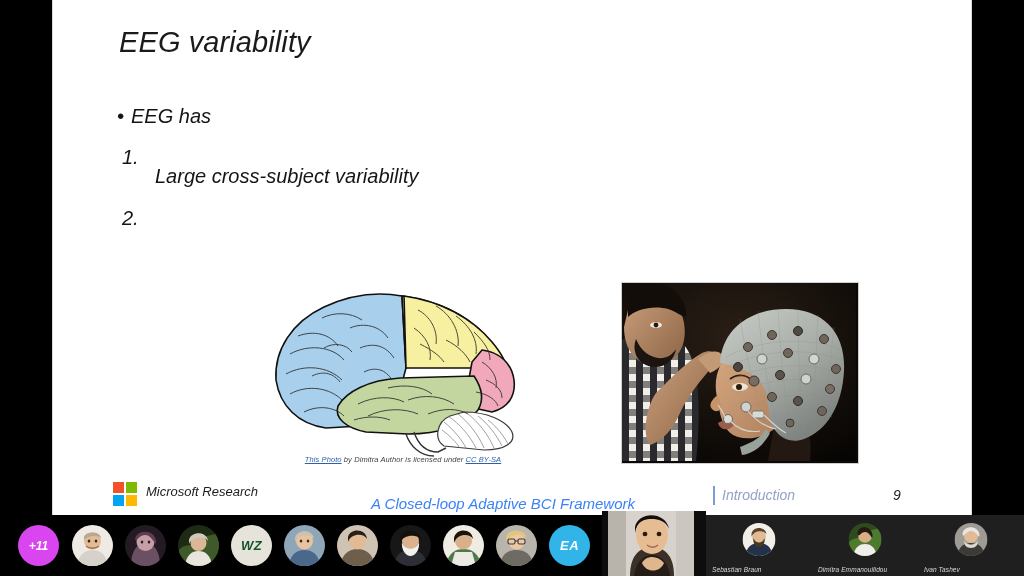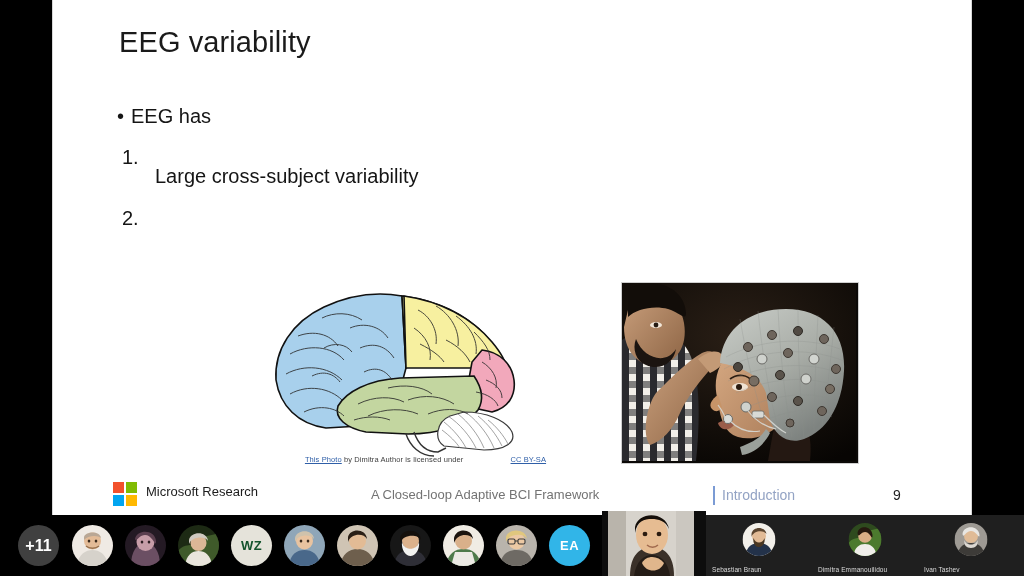--- a/index.html
+++ b/index.html
@@ -2,21 +2,21 @@
 <html><head>
 <meta charset="utf-8">
 <style>
   html, body {
     margin: 0; padding: 0;
     width: 1024px; height: 576px;
     background: #000;
     overflow: hidden;
     font-family: "Liberation Sans", sans-serif;
   }
-  #app { position: relative; width: 1024px; height: 576px; background: #000; }
+  #app { position: relative; width: 1024px; height: 576px; background: #000; font-style: italic; }
 
   
   .slide {
     position: absolute;
     left: 52px; top: 0px;
     width: 920px; height: 515px;
     background: #ffffff;
     border-left: 1px solid #d8d8d8;
     border-right: 1px solid #d8d8d8;
     box-sizing: border-box;
@@ -57,21 +57,21 @@
   .numbered .txt div { white-space: nowrap; margin-top: 17px; }
 
   
   .brain-wrap { position: absolute; left: 215px; top: 288px; width: 270px; height: 172px; }
   .brain-credit {
     position: absolute; left: 170px; top: 455px;
     width: 360px; text-align: center;
     font-size: 7.5px; color: #3f3f3f;
     letter-spacing: .1px;
   }
-  .brain-credit a { color: #2f5fa8; text-decoration: underline; margin-left: 45px; }
+  .brain-credit a { color: #2f5fa8; text-decoration: underline; }
 
   
   .eeg-photo {
     position: absolute; left: 568px; top: 282px;
     width: 236px; height: 180px;
     border: 1px solid #cfcfcf;
     overflow: hidden;
     background: #0b0907;
   }
   .eeg-photo svg { display: block; }
@@ -86,22 +86,22 @@
   .ms-logo i { display: block; }
   .ms-logo i.q1 { background: #f2512c; }
   .ms-logo i.q2 { background: #80bb03; }
   .ms-logo i.q3 { background: #01a5f0; }
   .ms-logo i.q4 { background: #ffb901; }
   .ms-name {
     position: absolute; left: 93px; top: 9px;
     font-size: 13px; color: #1c1c1c; white-space: nowrap;
   }
   .footer-center {
-    position: absolute; left: 318px; top: 12px;
-    font-size: 13px; color: #737373; white-space: nowrap;
+    position: absolute; left: 318px; top: 20px;
+    font-size: 15px; color: #3b82f6; white-space: nowrap;
   }
   .footer-section {
     position: absolute; left: 660px; top: 12px;
     font-size: 14px; color: #93a3c4; white-space: nowrap;
     padding-left: 9px;
   }
   .footer-section::before {
     content: ""; position: absolute; left: 0; top: -1px;
     width: 2px; height: 19px; background: #7b9bd4;
   }
@@ -118,21 +118,21 @@
   .avatar-strip {
     position: absolute; left: 0; top: 0; width: 600px; height: 61px;
   }
   .avatar {
     position: absolute; top: 10px;
     width: 41px; height: 41px; border-radius: 50%;
     overflow: hidden;
     display: flex; align-items: center; justify-content: center;
     font-size: 12px; font-weight: 700; color: #3a3a3a;
   }
-  .avatar.initials-plus { background: #404040; color: #fff; font-size: 16px; font-weight: 700; }
+  .avatar.initials-plus { background: #d946ef; color: #fff; font-size: 12px; font-weight: 700; }
   .avatar.initials-wz { background: #e5e3da; color: #14532d; font-size: 13px; font-weight: 600; letter-spacing: .5px; }
   .avatar.initials-ea { background: #31b5e8; color: #fff; font-size: 13px; font-weight: 600; letter-spacing: .5px; }
   .avatar svg { display: block; }
 
   
   .tile { position: absolute; top: 0; height: 61px; overflow: hidden; }
   .tile.speaker { left: 602px; width: 104px; top: -4px; height: 65px; background: #0d0d0d; }
   .tile.named { background: #1f1f1f; }
   .tile .tile-name {
     position: absolute; left: 6px; bottom: 3px;

